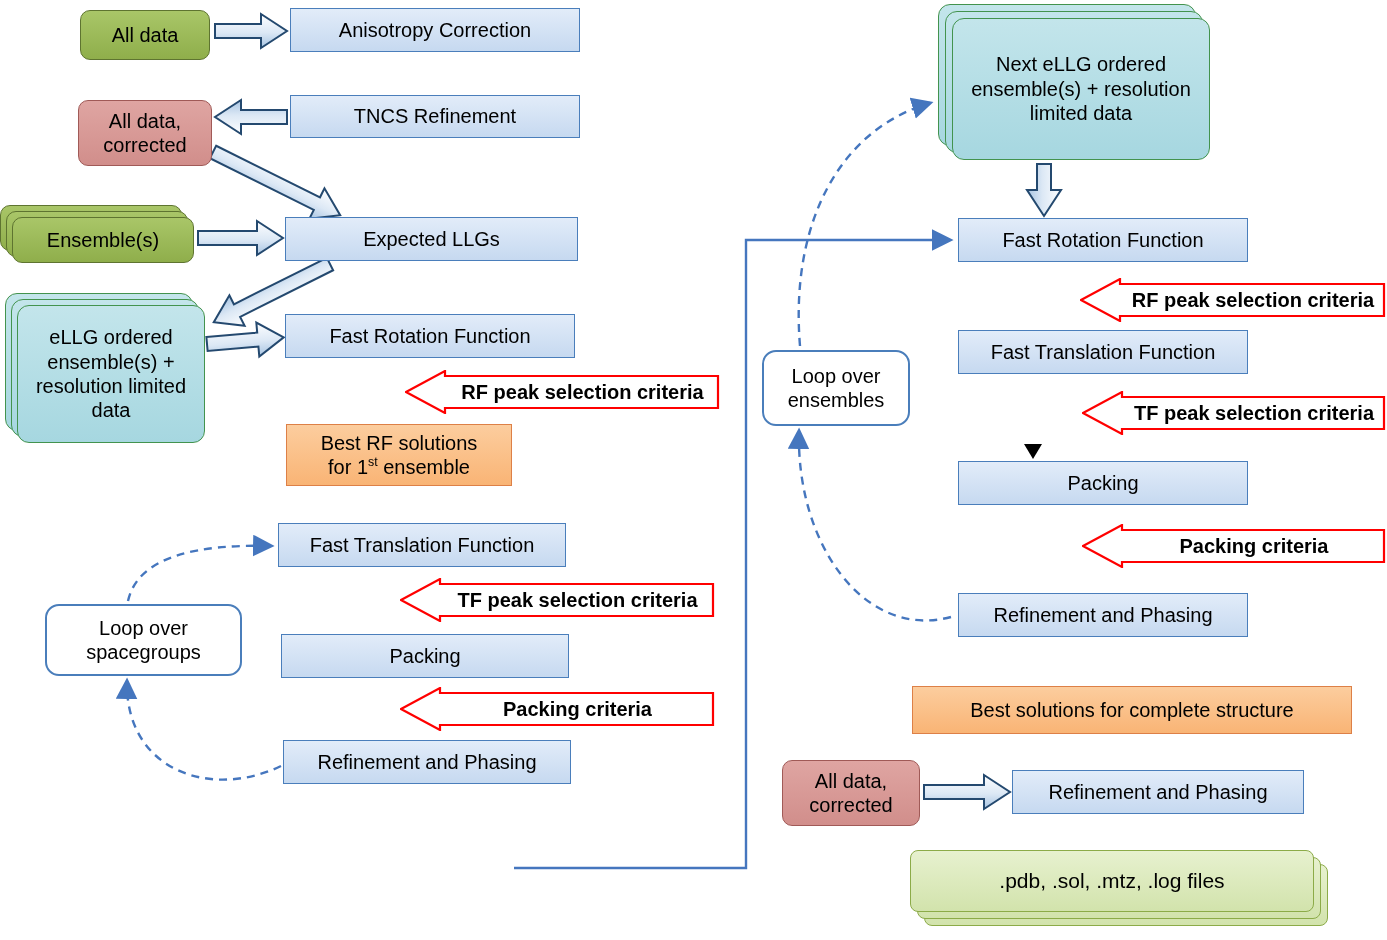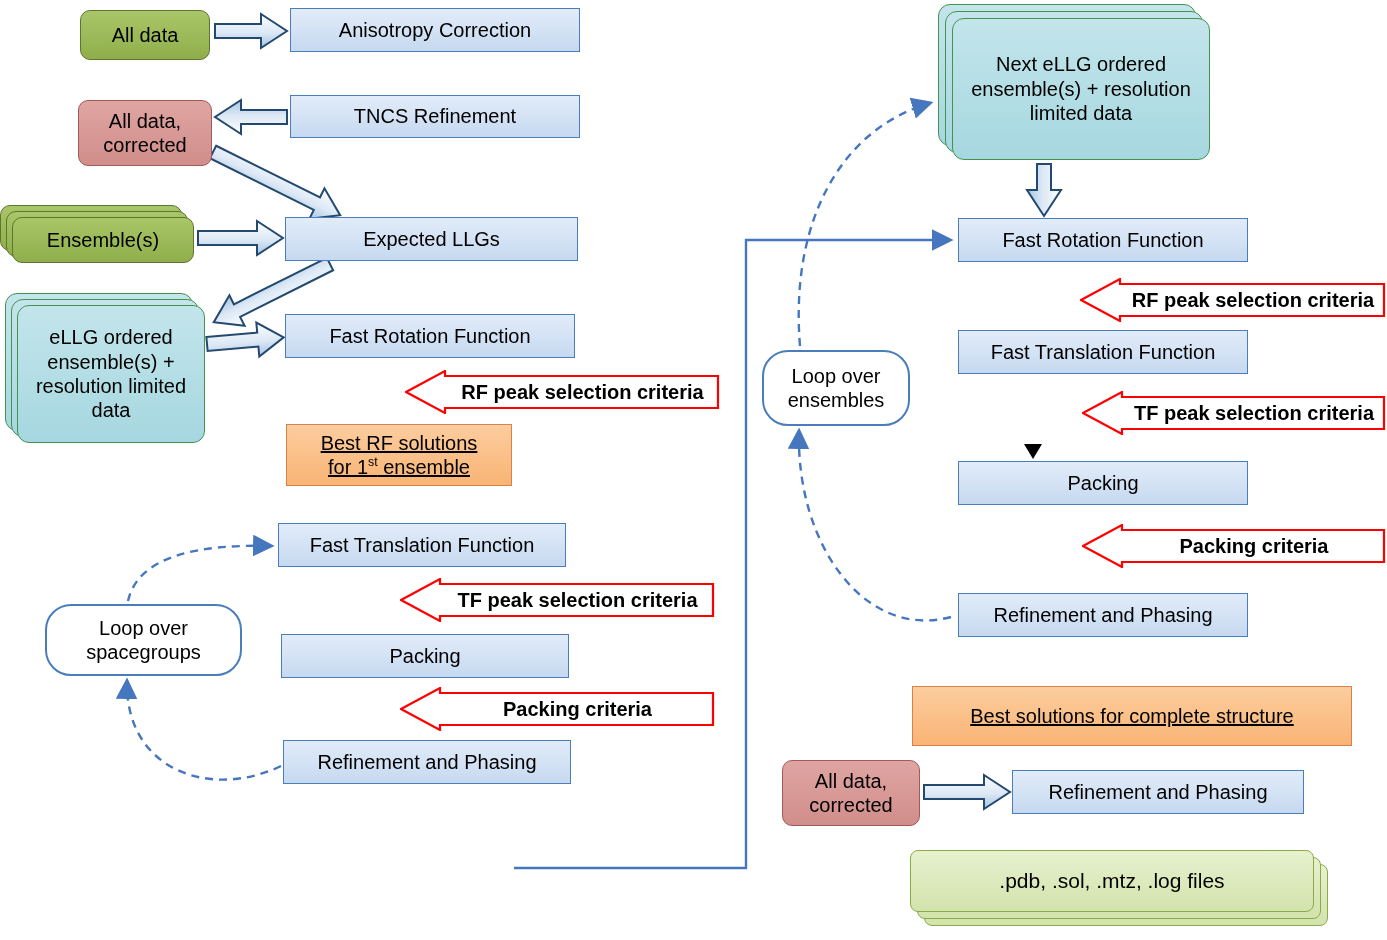--- a/index.html
+++ b/index.html
@@ -7,23 +7,23 @@
   #canvas { position:relative; width:1387px; height:940px; background:#ffffff; overflow:hidden; }
 
   .node {
     position:absolute; display:flex; align-items:center; justify-content:center;
     text-align:center; font-size:20px; color:#000; line-height:1.22; padding:2px 14px;
   }
   .blue   { background:linear-gradient(180deg,#e2ecf9 0%,#c6d9f0 100%); border:1.6px solid #4a7ebb;align-items:center; }
   .green  { background:linear-gradient(180deg,#a9c668 0%,#8fae4b 100%); border:1.6px solid #5e7430; border-radius:10px; }
   .pink   { background:linear-gradient(180deg,#dfa5a2 0%,#d18e8b 100%); border:1.6px solid #a05a57; border-radius:10px; }
   .teal   { background:linear-gradient(180deg,#c3e5eb 0%,#a6d7e0 100%); border:1.6px solid #43934e; border-radius:12px; }
-  .orange { background:linear-gradient(180deg,#fccd9e 0%,#f9b475 100%); border:1.6px solid #dd8047;text-decoration:underline; }
+  .orange { background:linear-gradient(180deg,#fccd9e 0%,#f9b475 100%); border:1.6px solid #dd8047; }
   .lgreen { background:linear-gradient(180deg,#e7f1cf 0%,#d2e3ac 100%); border:1.6px solid #8cab48; border-radius:8px; }
-  .loop   { background:#ffffff; border:2px solid #4a7ebb; border-radius:26px; font-size:20px; }
+  .loop   { background:#ffffff; border:2px solid #4a7ebb; border-radius:14px; font-size:20px; }
 
   .stack { position:absolute; }
   .stack-layer { position:absolute; }
 
   .svg-layer { position:absolute; left:0; top:0; width:1387px; height:940px; z-index:1; }
   .node, .stack, .red-arrow { z-index:2; }
 
   .red-arrow { position:absolute;font-weight:bold; }
   .red-arrow svg { position:absolute; left:0; top:0; }
   .red-arrow .ra-label {
@@ -213,21 +213,21 @@
   </div>
 
   <div class="node blue" style="left:958px;top:593px;width:290px;height:44px">
     <span>Refinement and Phasing</span>
   </div>
 
   <div class="node loop" style="left:762px;top:350px;width:148px;height:76px">
     <span>Loop over ensembles</span>
   </div>
 
-  <div class="node orange" style="left:912px;top:686px;width:440px;height:60px">
+  <div class="node orange" style="left:912px;top:686px;width:440px;height:48px">
     <span>Best solutions for complete structure</span>
   </div>
 
   <div class="node pink" style="left:782px;top:760px;width:138px;height:66px">
     <span>All data, corrected</span>
   </div>
 
   <div class="node blue" style="left:1012px;top:770px;width:292px;height:44px">
     <span>Refinement and Phasing</span>
   </div>

